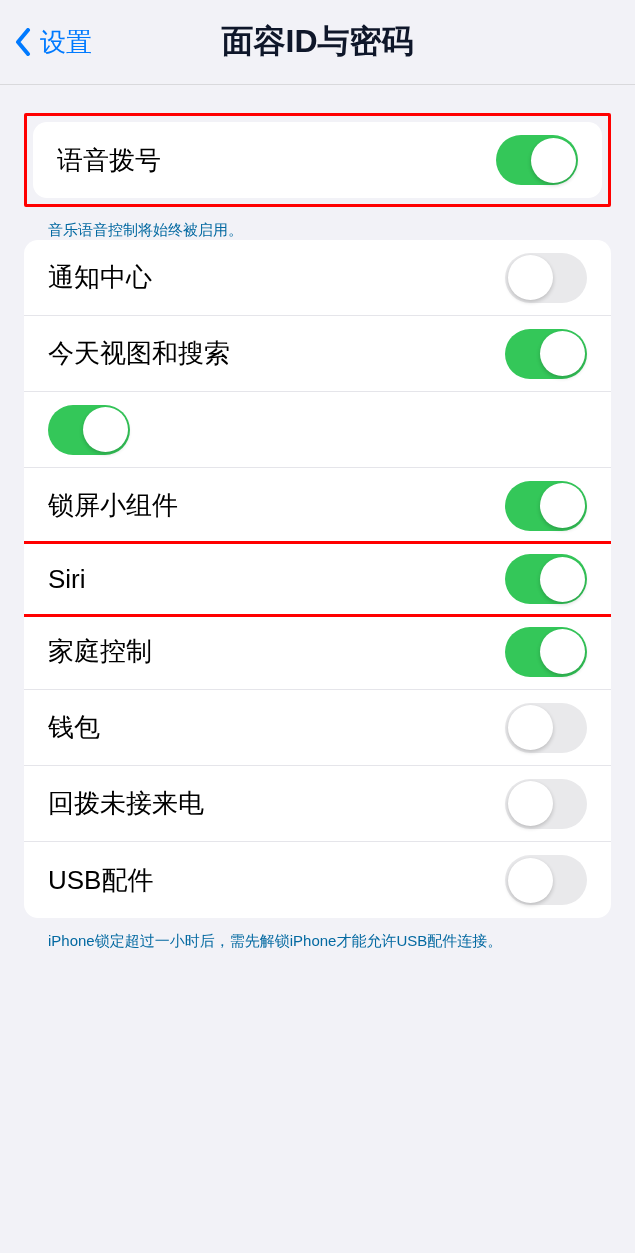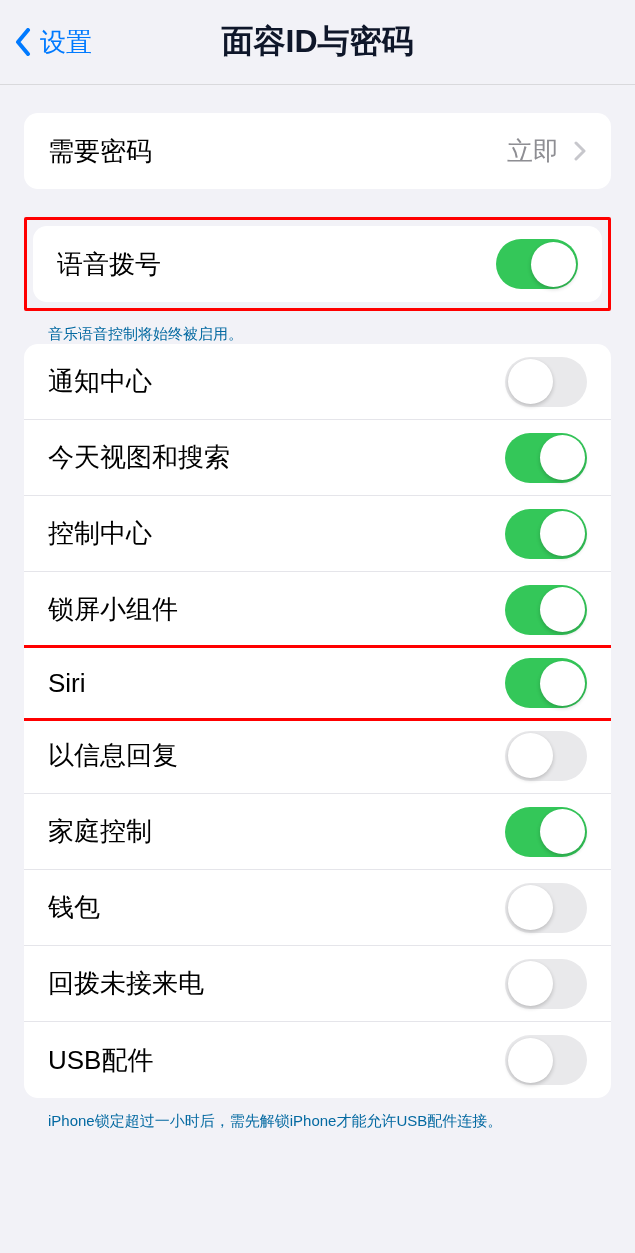--- a/index.html
+++ b/index.html
@@ -163,33 +163,20 @@
           <polyline points="14,2 4,14 14,26" fill="none" stroke="#007aff" stroke-width="4" stroke-linecap="round" stroke-linejoin="round"></polyline>
         </svg>
     </span>
     <span>设置</span>
   </div>
   <div class="header-title">面容ID与密码</div>
 </div>
 
 <div class="content">
 
-  <div class="group first">
-    <div class="row">
-      <span class="row-label">需要密码</span>
-      <div class="row-right">
-        <span class="row-value">立即</span>
-        <span class="chevron-right">
-          <svg viewBox="0 0 14 20">
-              <polyline points="3,2 11,10 3,18" fill="none" stroke="#c7c7cc" stroke-width="3" stroke-linecap="round" stroke-linejoin="round"></polyline>
-            </svg>
-        </span>
-      </div>
-    </div>
-  </div>
 
   <div class="highlight-box">
     <div class="group">
       <div class="row">
         <span class="row-label">语音拨号</span>
         <div class="toggle on">
           <div class="toggle-knob"></div>
         </div>
       </div>
     </div>
@@ -204,44 +191,37 @@
           <div class="toggle-knob"></div>
         </div>
     </div>
     <div class="row">
       <span class="row-label">今天视图和搜索</span>
       <div class="toggle on">
           <div class="toggle-knob"></div>
         </div>
     </div>
     <div class="row">
-      <span class="row-label">控制中心</span>
       <div class="toggle on">
           <div class="toggle-knob"></div>
         </div>
     </div>
     <div class="row">
       <span class="row-label">锁屏小组件</span>
       <div class="toggle on">
           <div class="toggle-knob"></div>
         </div>
     </div>
     <div class="row highlight-row">
       <span class="row-label">Siri</span>
       <div class="toggle on">
           <div class="toggle-knob"></div>
         </div>
     </div>
     <div class="row">
-      <span class="row-label">以信息回复</span>
-      <div class="toggle off">
-          <div class="toggle-knob"></div>
-        </div>
-    </div>
-    <div class="row">
       <span class="row-label">家庭控制</span>
       <div class="toggle on">
           <div class="toggle-knob"></div>
         </div>
     </div>
     <div class="row">
       <span class="row-label">钱包</span>
       <div class="toggle off">
           <div class="toggle-knob"></div>
         </div>

